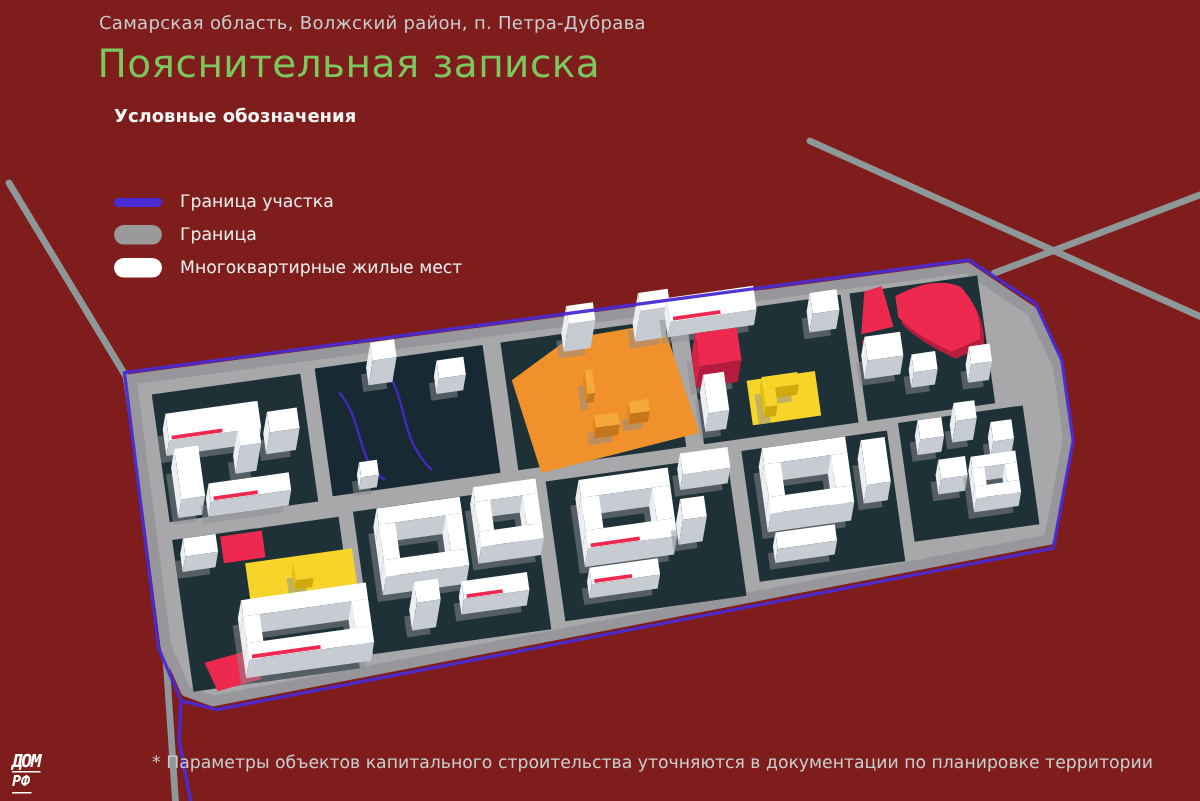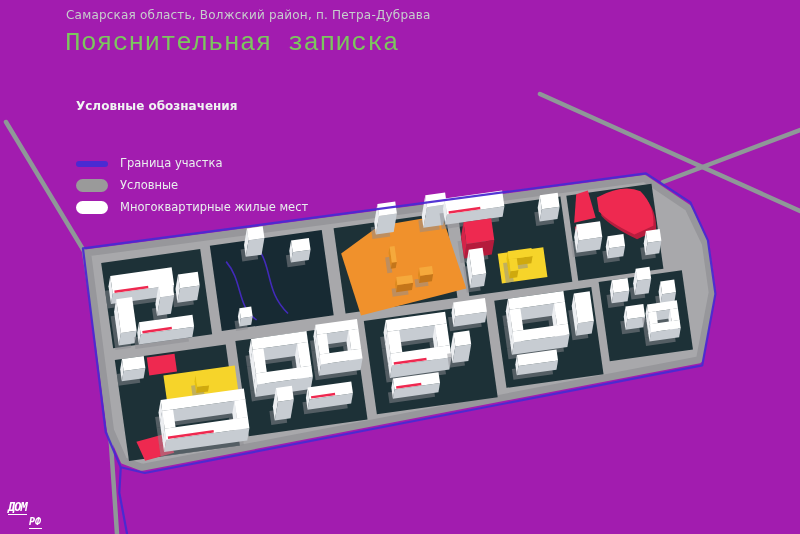--- a/index.html
+++ b/index.html
@@ -1,40 +1,40 @@
 <!DOCTYPE html>
 <html><head>
 <meta charset="utf-8">
 <style>
   html,body{margin:0;padding:0;}
   body{font-family:"DejaVu Sans","Liberation Sans",sans-serif;background:#1f3333;}
   .stage{position:relative;width:800px;height:534px;overflow:hidden;background:#2d4747;}
   .layer-text{position:absolute;z-index:2;}
   .location{left:66px;top:8px;font-size:12px;color:#c7cecd;letter-spacing:.2px;}
   .title{left:65px;top:28px;font-size:26px;color:#7cc75e;font-weight:500;letter-spacing:.3px;}
-  .legend{left:76px;top:99px;width:620px;}
+  .legend{left:76px;top:70px;width:620px;}
   .legend-title{font-size:12px;font-weight:bold;color:#f0f4f3;margin-bottom:9px;}
   .legend-cols{display:flex;gap:60px;align-items:flex-start;margin-top:44px;}
   .legend-col{display:flex;flex-direction:column;gap:9px;}
   .legend-row{display:flex;align-items:center;gap:12px;min-height:13px;}
   .swatch{width:32px;height:13px;border-radius:7px;flex:0 0 auto;}
   .swatch.line{height:6px;border-radius:3px;}
   .legend-label{font-size:11.5px;color:#e9efee;line-height:13px;}
   .footnote{left:70px;right:0;top:501px;text-align:center;font-size:11.5px;color:#c7cecd;}
   .logo{left:8px;top:501px;color:#ffffff;line-height:1;font-style:italic;}
   .logo-top{font-family:"DejaVu Sans Mono","Liberation Mono",monospace;font-size:12px;font-weight:bold;
             letter-spacing:-1px;border-bottom:1.5px solid #fff;padding-bottom:1px;width:fit-content;}
   .logo-bottom{font-family:"DejaVu Sans Mono","Liberation Mono",monospace;font-size:10px;font-weight:bold;
-            letter-spacing:0px;border-bottom:1.5px solid #fff;padding:1px 1px 1px 0;width:fit-content;margin-top:1px;margin-left:21px;}
+            letter-spacing:0px;border-bottom:1.5px solid #fff;padding:1px 1px 1px 0;width:fit-content;margin-top:1px;}
   #map{position:absolute;left:0;top:0;z-index:1;}
 </style>
 </head>
 <body>
 
-<div class="stage" style="background: #a21caf;">
+<div class="stage" style="background: #7f1d1d;">
 
   <svg id="map" width="800" height="534" viewBox="0 0 800 534" aria-hidden="true">
       <g stroke="#8f9898" stroke-width="4.5" fill="none" stroke-linecap="round">
         <path d="M6,122 L84,251 L99,350 L111,444 L117,534"></path>
         <path d="M540,94 L800,211"></path>
         <path d="M800,130 L663,182"></path>
       </g>
       <g transform="rotate(-8 400 320)">
         <path d="M100,210 L662,214 L701,249 L713,287 L713,336 L691,401 L124,430 L107,421 L98,389 Z" fill="#a8a8ab" stroke="#97979b" stroke-width="7" stroke-linejoin="round"></path>
         <rect x="112" y="222" width="100" height="86" fill="#1d3137"></rect>
@@ -301,41 +301,42 @@
         <polygon points="644,368 644,376 646.88,367 646.88,359" fill="#eceef1"></polygon>
         <polygon points="644,376 674,376 676.88,367 646.88,367" fill="#c7ccd2"></polygon>
         <rect x="646.88" y="359" width="30" height="8" fill="#ffffff"></rect>
         <path d="M96,205 L664,209 L704,244 L716,284 L716,338 L693,407 L126,436 L103,427 L93,390 Z" fill="none" stroke="#4a2ad2" stroke-width="2.2" stroke-linejoin="round" opacity="0.95"></path>
         <path d="M103,427 L98,452 L100,495" fill="none" stroke="#4a2ad2" stroke-width="2.2"></path>
       </g>
     </svg>
 
   <div class="layer-text location">Самарская область, Волжский район, п. Петра-Дубрава</div>
 
-  <div class="layer-text title" style="color: rgb(124, 199, 94); font-family: Liberation Mono, monospace;">Пояснительная записка</div>
+  <div class="layer-text title" style="color: rgb(124, 199, 94);">Пояснительная записка</div>
 
   <div class="layer-text legend">
     <div class="legend-title">Условные обозначения</div>
     <div class="legend-cols">
       <div class="legend-col">
         <div class="legend-row">
           <span class="swatch line" style="background: rgb(74, 42, 210);"></span>
           <span class="legend-label">Граница участка</span>
         </div>
         <div class="legend-row">
           <span class="swatch" style="background: rgb(154, 154, 154);"></span>
-          <span class="legend-label">Условные</span>
+          <span class="legend-label">Граница</span>
         </div>
         <div class="legend-row">
           <span class="swatch" style="background: rgb(255, 255, 255);"></span>
           <span class="legend-label">Многоквартирные жилые мест</span>
         </div>
       </div>
     </div>
   </div>
 
+  <div class="layer-text footnote">* Параметры объектов капитального строительства уточняются в документации по планировке территории</div>
 
   <div class="layer-text logo">
     <div class="logo-top">ДОМ</div>
     <div class="logo-bottom">РФ</div>
   </div>
 
 </div>
 
 </body></html>

